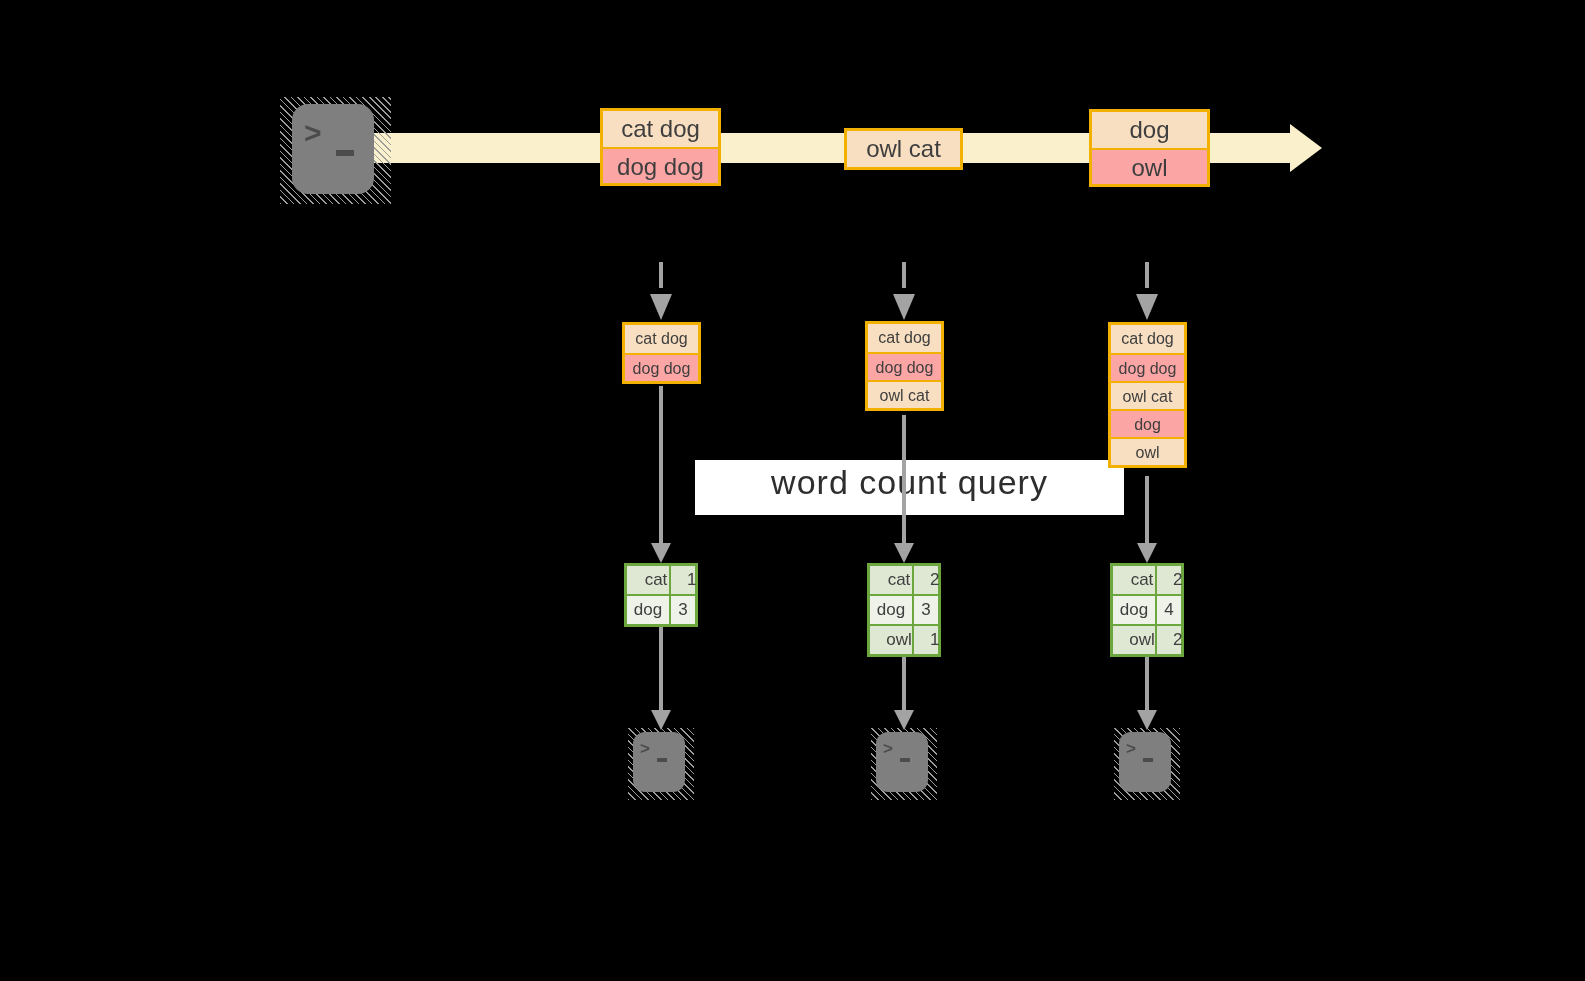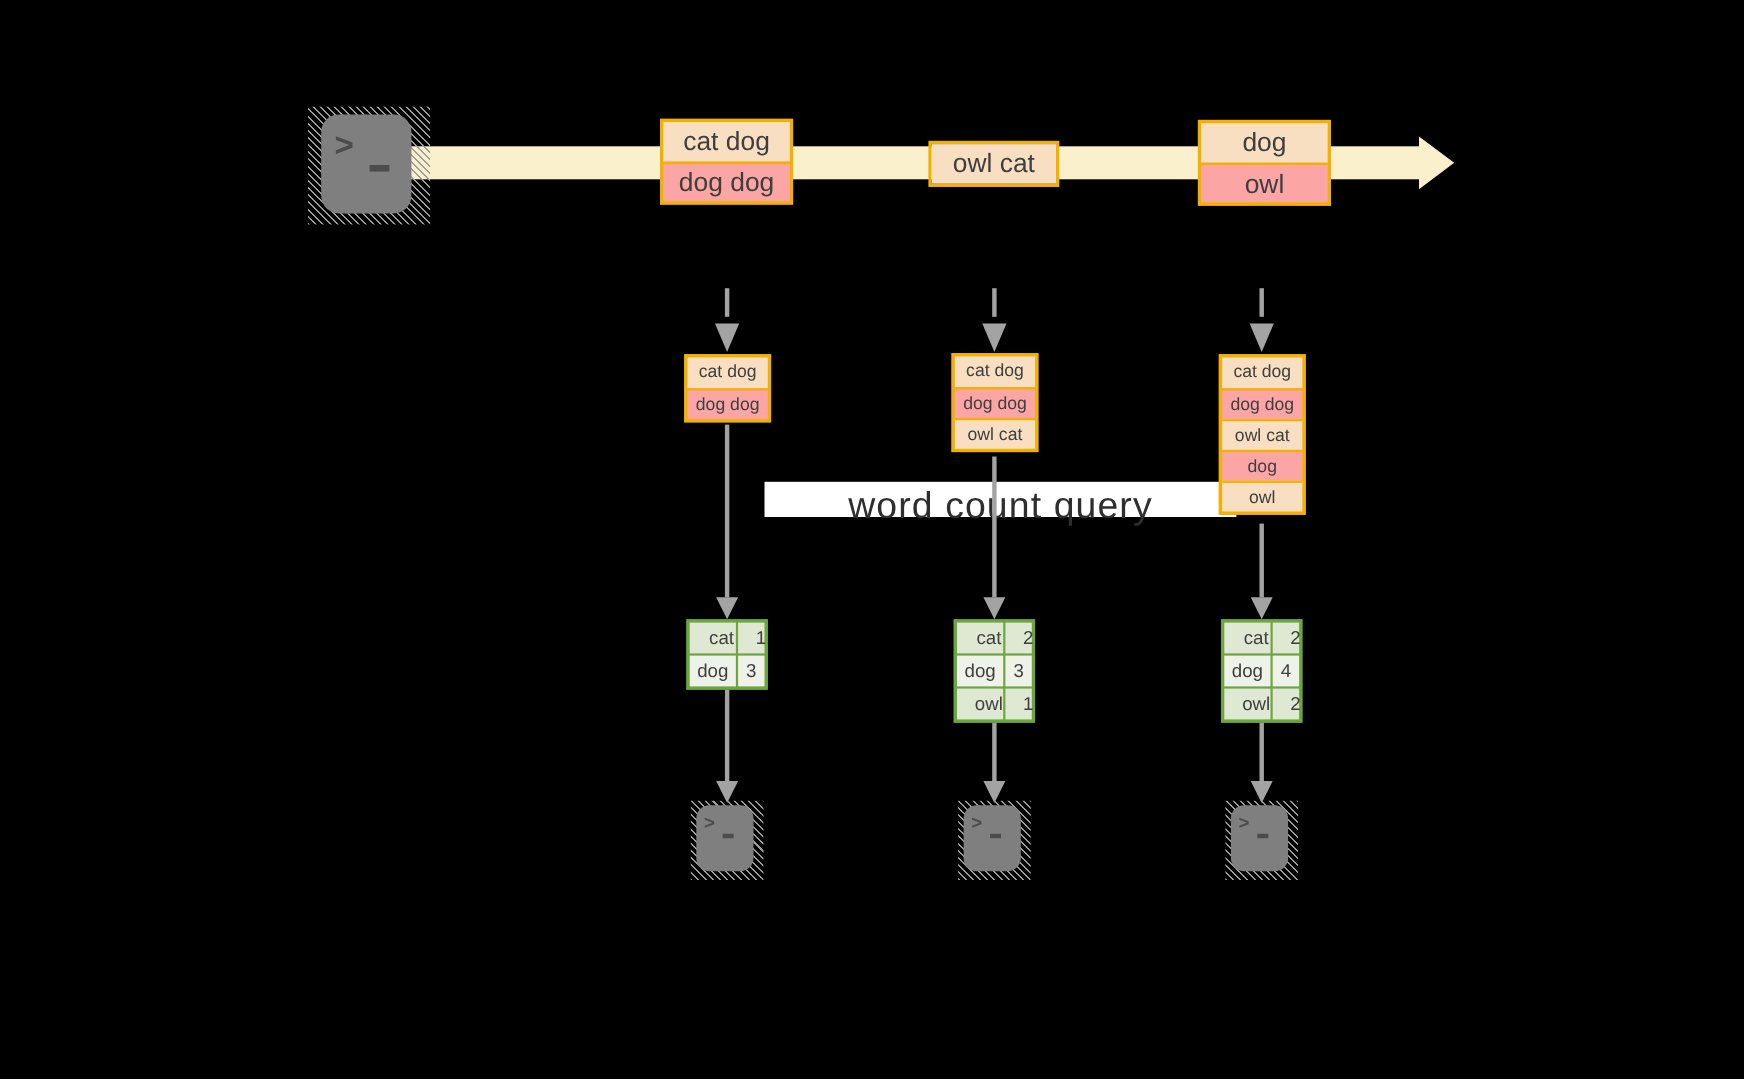--- a/index.html
+++ b/index.html
@@ -98,21 +98,21 @@
     <div class="brow dark">owl cat</div>
   </div>
   <div class="buffer" style="left:1108px; top:322px; width:79px;">
     <div class="brow dark">cat dog</div>
     <div class="brow light">dog dog</div>
     <div class="brow dark">owl cat</div>
     <div class="brow light">dog</div>
     <div class="brow dark">owl</div>
   </div>
 
-  <div class="qlabel" style="left:695px; top:438px; width:429px; height:32px;">word count query</div>
+  <div class="qlabel" style="left:695px; top:460px; width:429px; height:55px;">word count query</div>
 
   <div class="vshaft" style="left:659px;  top:386px; height:157px;"></div>
   <div class="vhead" style="left:651px;  top:543px;"></div>
   <div class="vshaft" style="left:902px;  top:415px; height:128px;"></div>
   <div class="vhead" style="left:894px;  top:543px;"></div>
   <div class="vshaft" style="left:1145px; top:476px; height:67px;"></div>
   <div class="vhead" style="left:1137px; top:543px;"></div>
 
   <div class="wtable" style="left:624px; top:563px;">
     <div class="trow">

